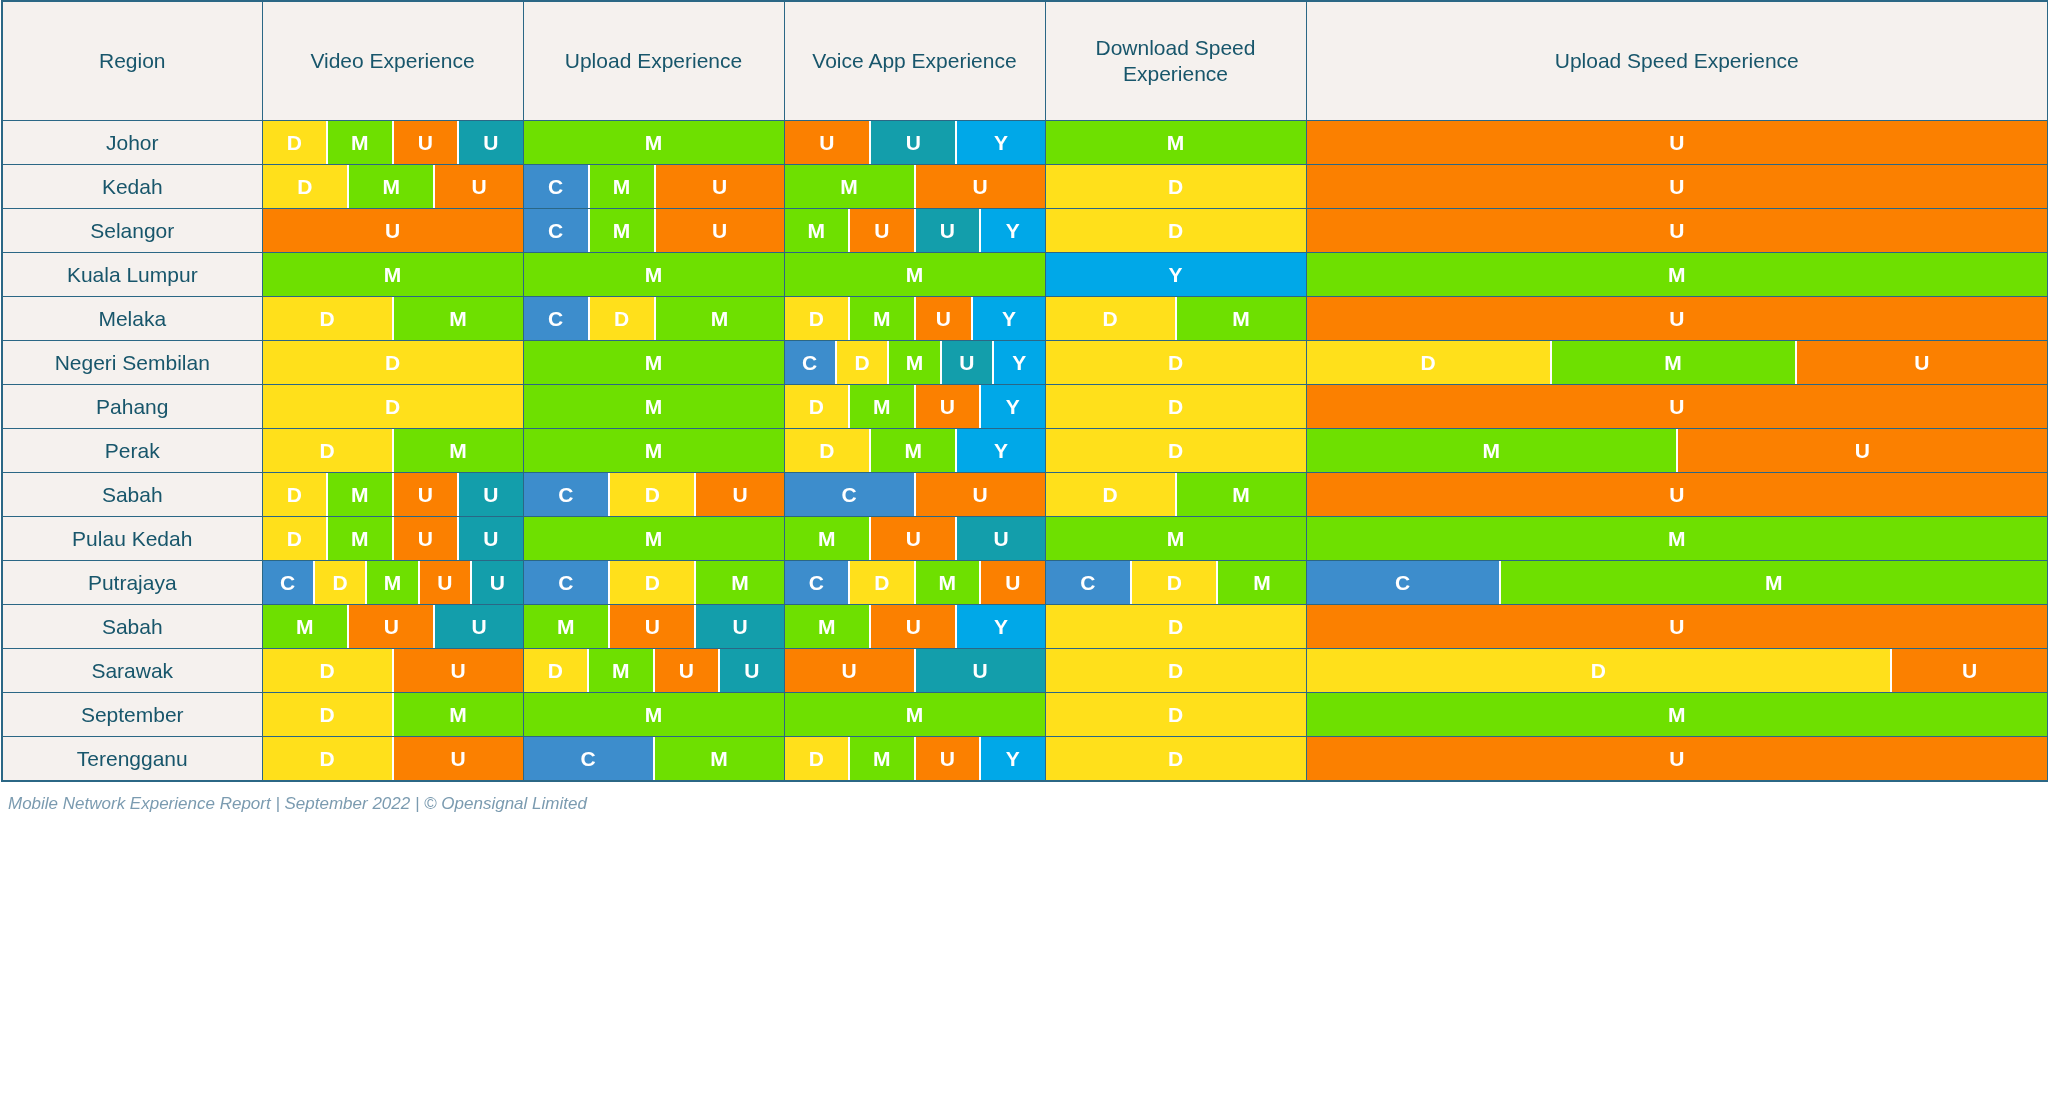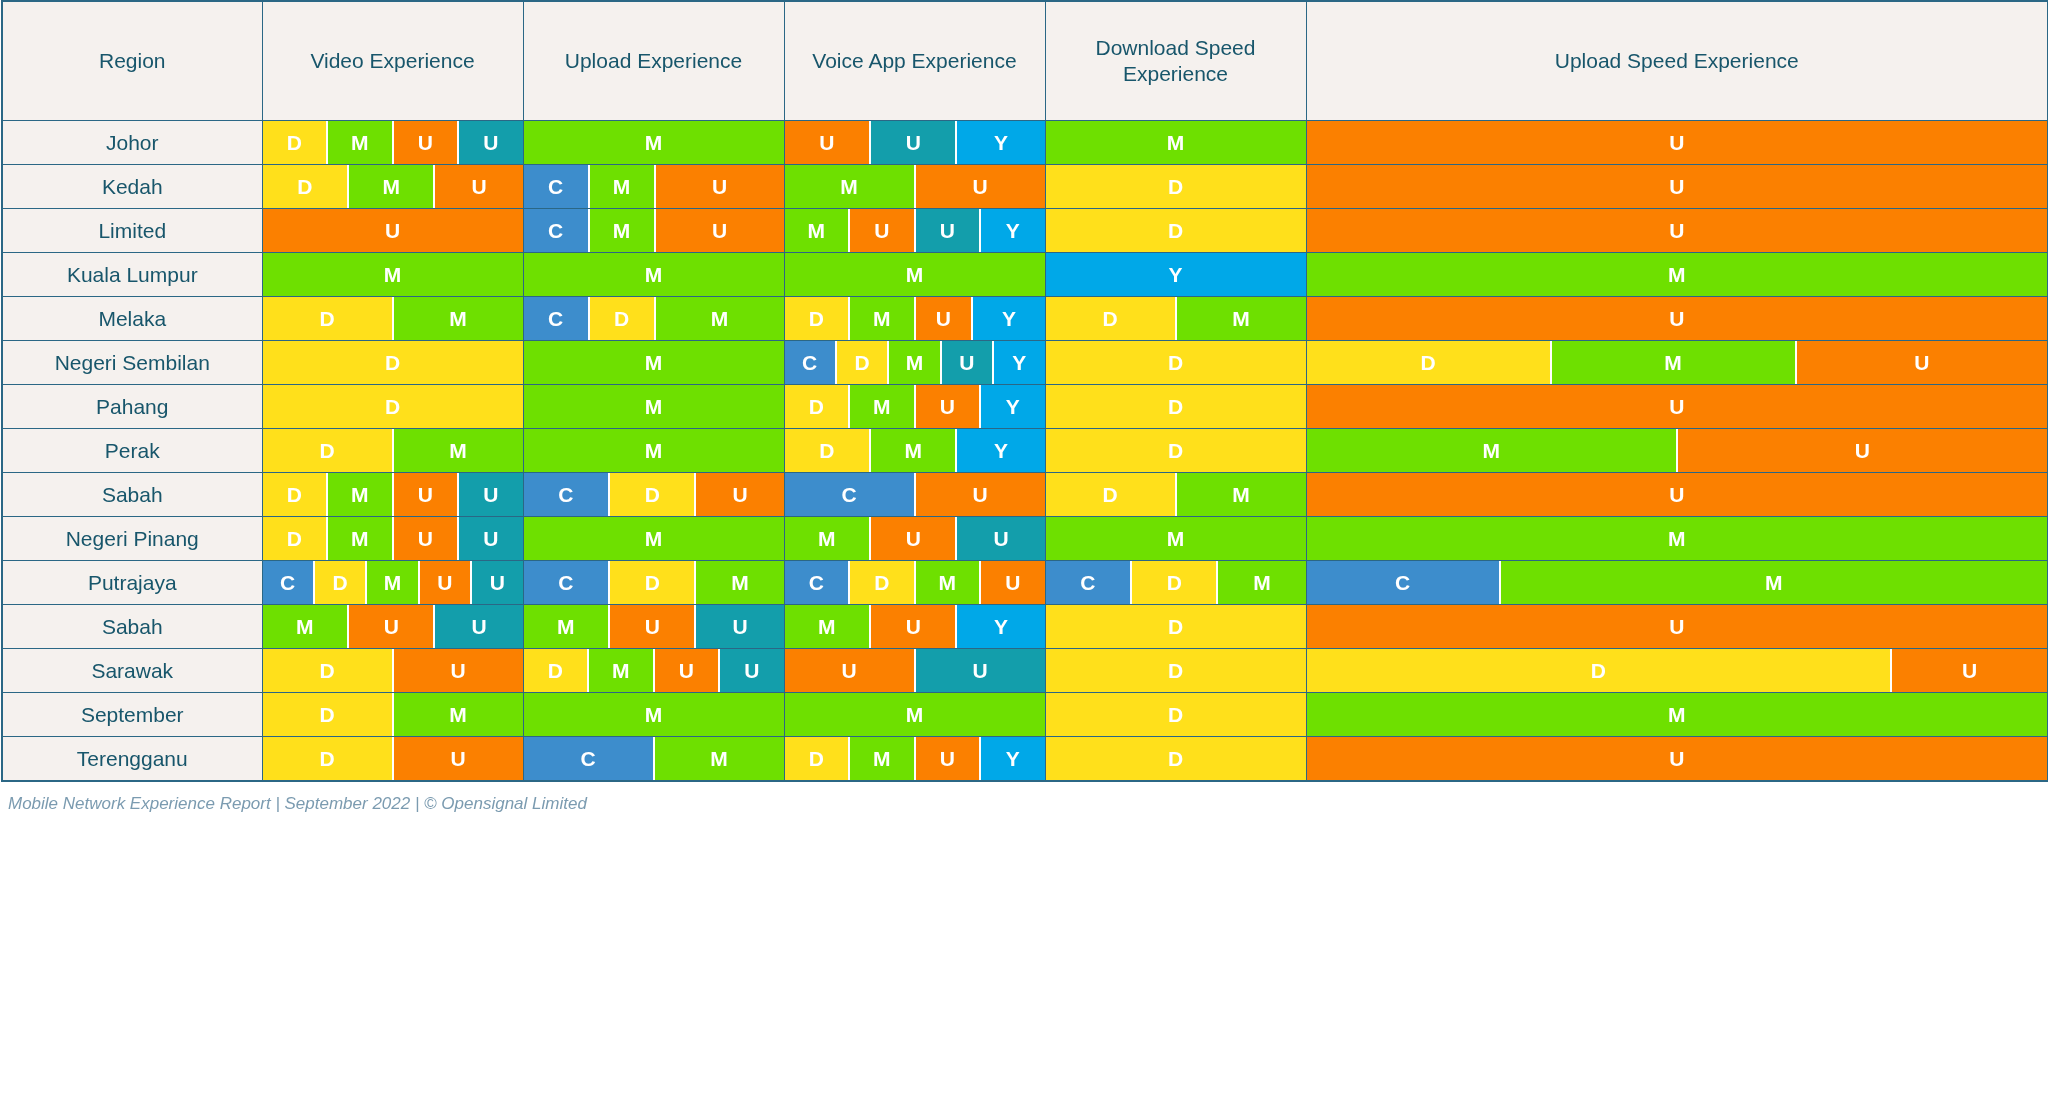--- a/index.html
+++ b/index.html
@@ -179,21 +179,21 @@
               <div class="seg" style="flex: 100 0 0%; background: rgb(255, 224, 27);">D</div>
             </div>
           </td>
           <td class="bar-cell">
             <div class="barstrip">
               <div class="seg" style="flex: 100 0 0%; background: rgb(251, 128, 0);">U</div>
             </div>
           </td>
         </tr>
         <tr>
-          <td class="region-cell">Limited</td>
+          <td class="region-cell">Selangor</td>
           <td class="bar-cell">
             <div class="barstrip">
               <div class="seg" style="flex: 100 0 0%; background: rgb(251, 128, 0);">U</div>
             </div>
           </td>
           <td class="bar-cell">
             <div class="barstrip">
               <div class="seg" style="flex: 25 0 0%; background: rgb(61, 141, 204);">C</div>
               <div class="seg" style="flex: 25 0 0%; background: rgb(110, 224, 0);">M</div>
               <div class="seg" style="flex: 50 0 0%; background: rgb(251, 128, 0);">U</div>
@@ -407,21 +407,21 @@
               <div class="seg" style="flex: 50 0 0%; background: rgb(110, 224, 0);">M</div>
             </div>
           </td>
           <td class="bar-cell">
             <div class="barstrip">
               <div class="seg" style="flex: 100 0 0%; background: rgb(251, 128, 0);">U</div>
             </div>
           </td>
         </tr>
         <tr>
-          <td class="region-cell">Negeri Pinang</td>
+          <td class="region-cell">Pulau Kedah</td>
           <td class="bar-cell">
             <div class="barstrip">
               <div class="seg" style="flex: 25 0 0%; background: rgb(255, 224, 27);">D</div>
               <div class="seg" style="flex: 25 0 0%; background: rgb(110, 224, 0);">M</div>
               <div class="seg" style="flex: 25 0 0%; background: rgb(251, 128, 0);">U</div>
               <div class="seg" style="flex: 25 0 0%; background: rgb(19, 158, 171);">U</div>
             </div>
           </td>
           <td class="bar-cell">
             <div class="barstrip">

